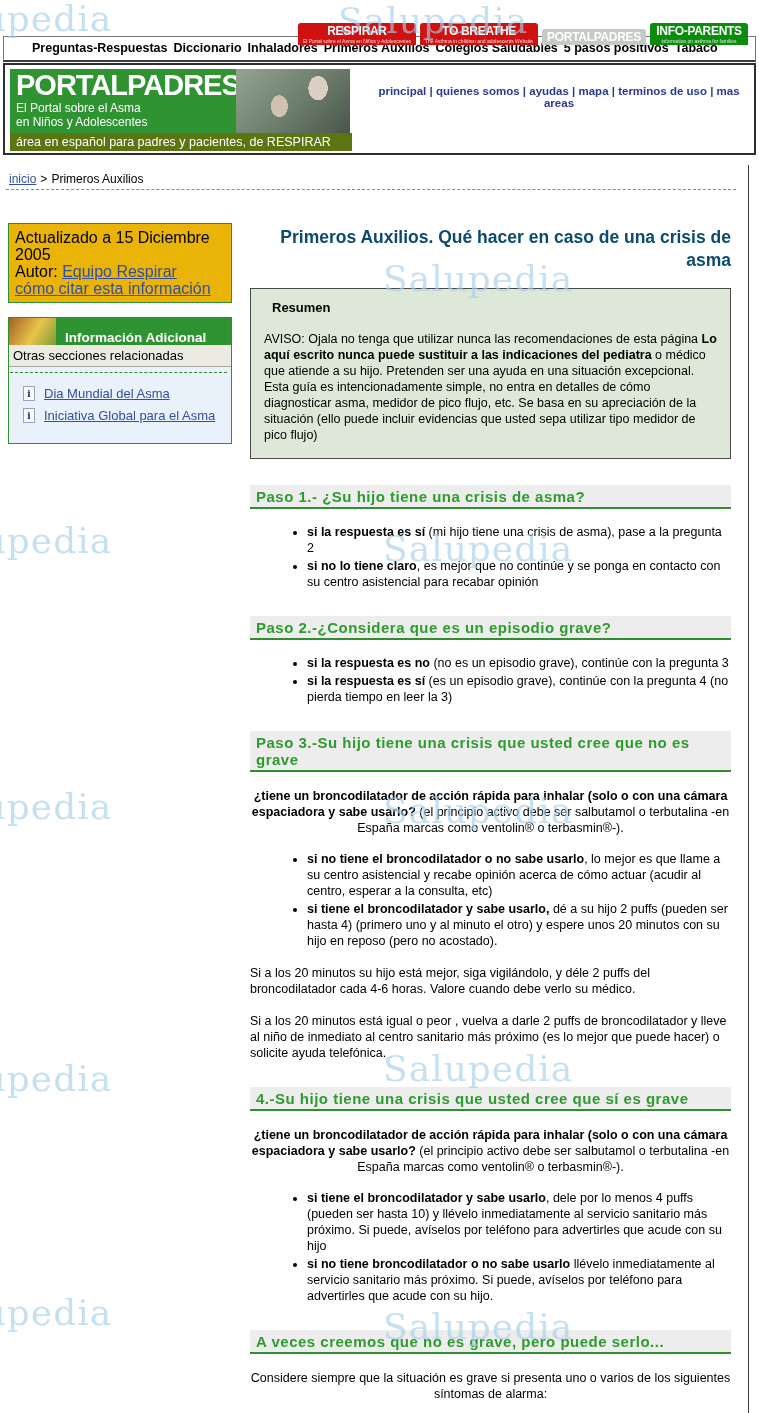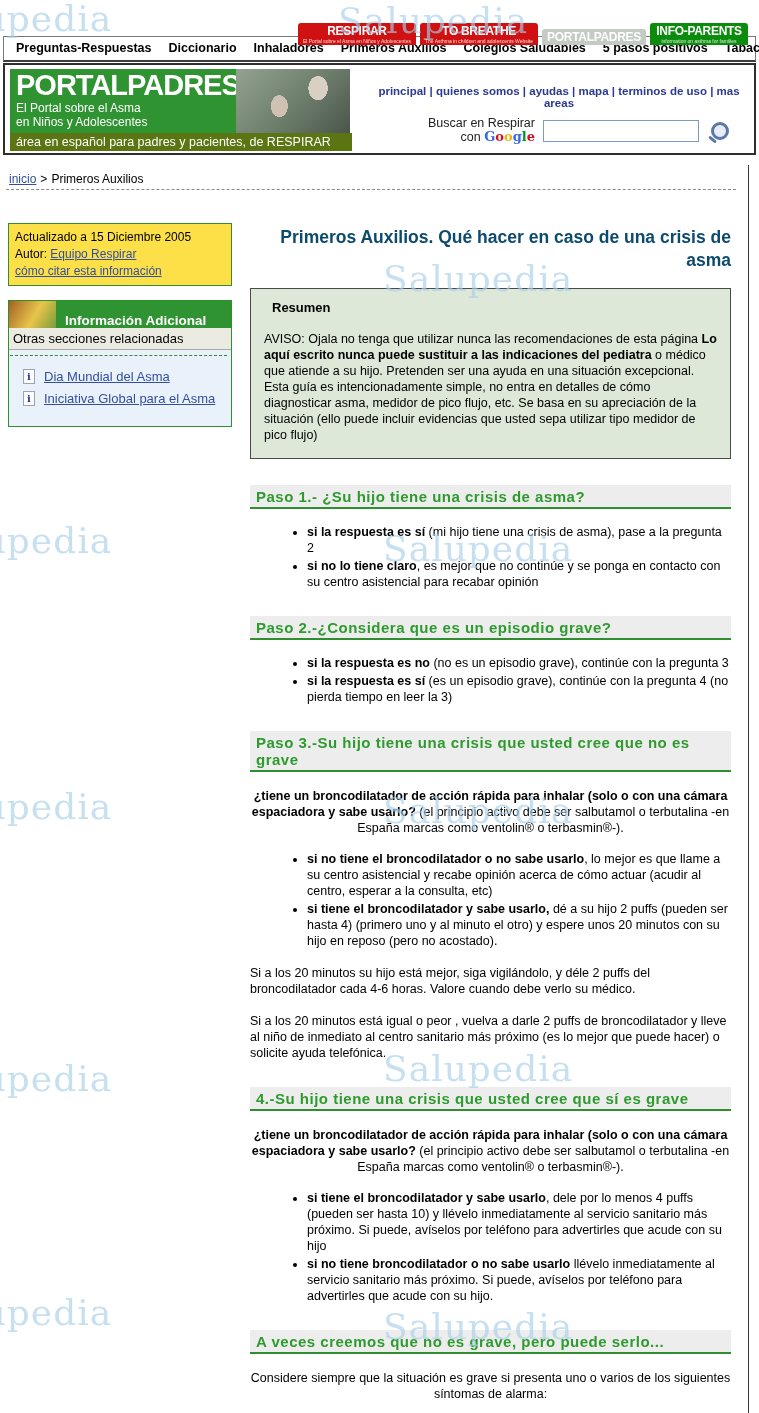--- a/index.html
+++ b/index.html
@@ -17,21 +17,21 @@
   .page{position:relative;z-index:1;}
   
   .top-strip{height:36px;position:relative;}
   #tabs{position:absolute;right:11px;top:23px;display:flex;gap:4px;align-items:flex-end;}
   .tab{min-width:88px;padding:2px 5px 1px;color:#fff;text-align:center;border-radius:3px 3px 0 0;cursor:pointer;}
   .t-label{font-weight:bold;font-size:12px;line-height:13px;letter-spacing:-0.3px;}
   .t-sub{font-size:5px;line-height:6px;opacity:.85;}
   
   #navbar{
     margin:0 3px;border:1px solid #777;border-bottom:2px solid #3c3c3c;background:#fff;
-    display:flex;gap:17px;padding:4px 6px 5px 12px;font-weight:bold;font-size:12.5px;white-space:nowrap;
+    display:flex;gap:6px;padding:4px 6px 5px 28px;font-weight:bold;font-size:12.5px;white-space:nowrap;
   }
   .nav-item{cursor:pointer;}
   
   .header-box{margin:1px 3px 0;border:2px solid #2e2e2e;height:88px;position:relative;background:#fff;}
   .logo-green{position:absolute;left:5px;top:4px;width:226px;height:64px;background:#2f9331;color:#fff;padding:1px 6px;box-sizing:border-box;}
   .logo-title{font-size:29px;font-weight:bold;line-height:31px;letter-spacing:-1px;}
   .logo-sub{text-align:left;font-size:12px;line-height:14px;}
   .logo-photo{
     position:absolute;left:231px;top:4px;width:114px;height:64px;
     background:
@@ -51,21 +51,21 @@
   .lens{position:relative;width:12px;height:12px;border:3px solid #5b79a8;border-radius:50%;display:inline-block;background:#e8eef8;margin-left:12px;cursor:pointer;}
   .lens::after{content:"";position:absolute;width:9px;height:3px;background:#5b79a8;transform:rotate(40deg);left:-6px;top:13px;border-radius:2px;}
   
   .breadcrumb{margin:10px 12px 0 6px;padding:7px 0 3px 3px;border-bottom:1px dashed #8a8a8a;font-size:12px;}
   .bc-link{color:#334f9e;text-decoration:underline;cursor:pointer;}
   .bc-sep{margin:0 4px;}
   
   .content-wrap{margin-right:10px;border-right:1px solid #3a3a3a;min-height:1180px;position:relative;padding-bottom:44px;box-sizing:border-box;}
   .columns{display:flex;align-items:flex-start;}
   .sidebar{width:224px;margin:33px 0 0 8px;flex:none;}
-  .meta-box{border:1px solid #2f8f2f;background:#fde047;font-size:12px;line-height:17px;padding:5px 6px;}
+  .meta-box{border:1px solid #2f8f2f;background:#eab308;font-size:16px;line-height:17px;padding:5px 6px;}
   .slink,.meta-link{color:#334f9e;text-decoration:underline;cursor:pointer;}
   .additional{margin-top:14px;border:1px solid #2f8f2f;background:#e9f1fb;}
   .add-header{background:#2f9331;height:27px;display:flex;align-items:flex-end;}
   .add-img{width:47px;height:27px;background:linear-gradient(120deg,#a55f24 0%,#e8c54a 55%,#7a9c3a 100%);flex:none;}
   .add-title{color:#fff;font-weight:bold;font-size:13.5px;margin-left:9px;}
   .add-sub{background:#ebebe2;font-size:13px;padding:3px 4px;border-bottom:1px solid #a9a9a9;}
   .add-dash{border-bottom:1px dashed #2f8f2f;margin:5px 4px 0 1px;}
   #side-links{list-style:none;margin:10px 0 0;padding:0 6px 16px 14px;}
   .side-li{font-size:13px;line-height:22px;}
   .info-ico{display:inline-block;width:10px;height:13px;border:1px solid #9aa4b5;background:#fdfdff;color:#2b3990;font-family:"DejaVu Serif", serif;font-size:10px;font-weight:bold;text-align:center;line-height:13px;margin-right:9px;vertical-align:1px;}
@@ -133,29 +133,20 @@
   <div class="header-box">
     <div class="logo-green">
       <div class="logo-title">PORTALPADRES</div>
       <div class="logo-sub">El Portal sobre el Asma</div>
       <div class="logo-sub">en Niños y Adolescentes</div>
     </div>
     <div class="logo-photo"></div>
     <div class="tagline">área en español para padres y pacientes, de RESPIRAR</div>
     <div class="header-right">
       <div id="header-links"><a class="hlink">principal</a><span class="hsep"> | </span><a class="hlink">quienes somos</a><span class="hsep"> | </span><a class="hlink">ayudas</a><span class="hsep"> | </span><a class="hlink">mapa</a><span class="hsep"> | </span><a class="hlink">terminos de uso</a><span class="hsep"> | </span><a class="hlink">mas areas</a></div>
-      <div class="search-row">
-        <div class="search-label">
-          <span>Buscar en Respirar</span><br>
-          <span>con</span>
-          <span id="google-word"><span class="gl" style="color: rgb(51, 105, 232);">G</span><span class="gl" style="color: rgb(213, 15, 37);">o</span><span class="gl" style="color: rgb(238, 178, 17);">o</span><span class="gl" style="color: rgb(51, 105, 232);">g</span><span class="gl" style="color: rgb(0, 153, 37);">l</span><span class="gl" style="color: rgb(213, 15, 37);">e</span></span>
-        </div>
-        <input class="search-input" type="text" value="" style="">
-        <span class="lens"></span>
-      </div>
     </div>
   </div>
 
   <div class="content-wrap">
 
     <div class="breadcrumb">
       <a class="bc-link">inicio</a><span class="bc-sep">&gt;</span><span>Primeros Auxilios</span>
     </div>
 
     <div class="columns">

